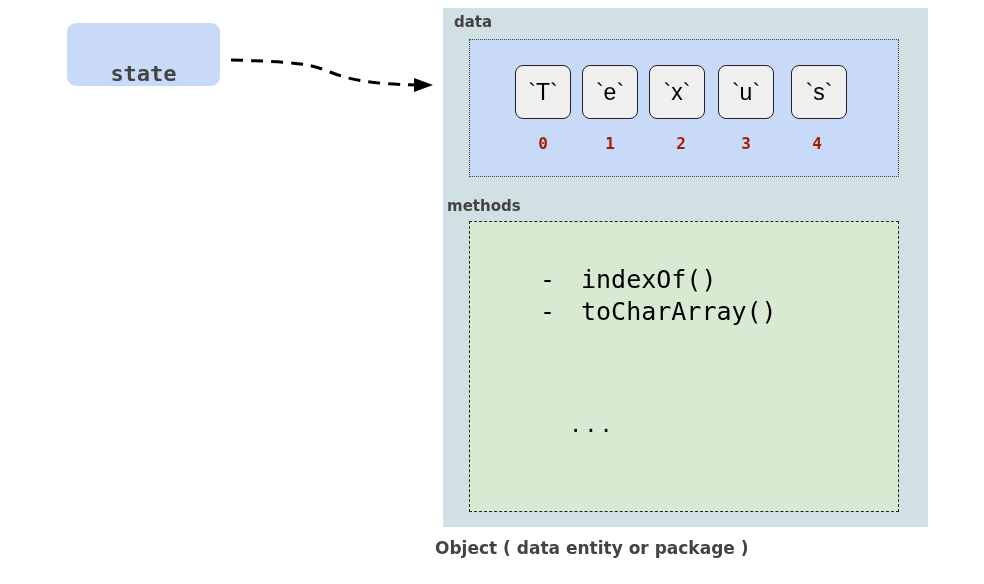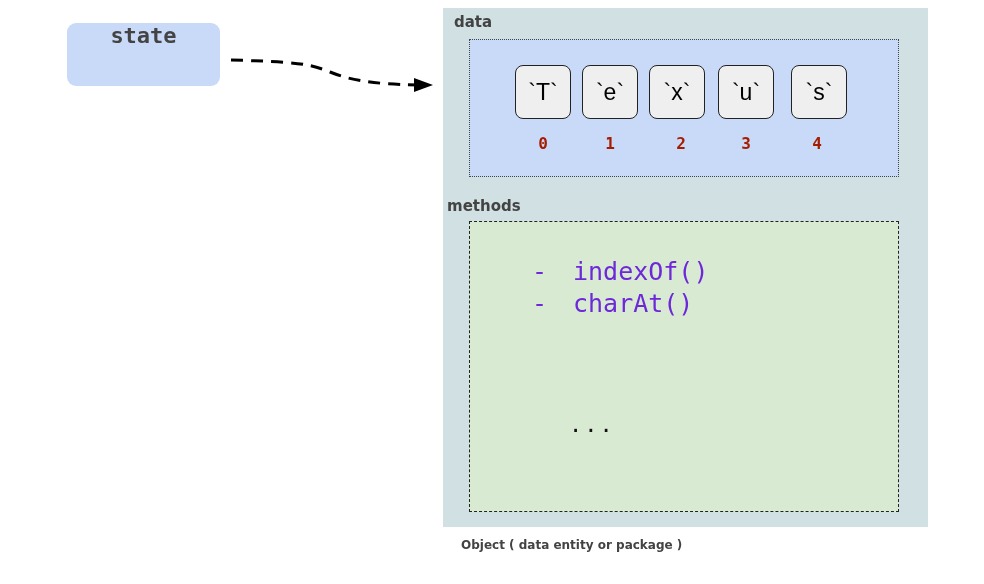--- a/index.html
+++ b/index.html
@@ -9,21 +9,21 @@
       position: relative;
       overflow: hidden;
       font-family: "DejaVu Sans", sans-serif;
     }
     .state-box {
       position: absolute;
       left: 67px; top: 23px;
       width: 153px; height: 63px;
       background: #c9daf8;
       border-radius: 9px;
-      display: flex; align-items: flex-start; justify-content: center;
+      display: flex; align-items: flex-end; justify-content: center;
       font-family: "DejaVu Sans Mono", monospace;
       font-weight: bold;
       font-size: 22px;
       color: #434343;
     }
     .arrow-svg {
       position: absolute;
       left: 0; top: 0;
       width: 984px; height: 584px;
       pointer-events: none;
@@ -76,43 +76,43 @@
     .methods-box {
       position: absolute;
       left: 469px; top: 221px;
       width: 428px; height: 289px;
       background: #d9ead3;
       border: 1px dashed #222;
     }
     .methods-list {
       position: absolute;
       left: 528px; top: 252px;
-      margin: 4px; padding: 0;
+      margin: 12px; padding: 0;
       list-style: none;
       font-family: "DejaVu Sans Mono", monospace;
       font-size: 25px;
       line-height: 32px;
-      color: #6d28d9;
+      color: #000000;
     }
     .methods-list li { white-space: pre; }
     .dash { display: inline-block; width: 41px; }
     .ellipsis {
       position: absolute;
       left: 569px; top: 412px;
       font-family: "DejaVu Sans Mono", monospace;
       font-size: 22px;
       color: #111;
       letter-spacing: 2px;
     }
     .caption {
       position: absolute;
-      left: 461px; top: 538px;
+      left: 435px; top: 538px;
       font-family: "DejaVu Sans", sans-serif;
       font-weight: bold;
-      font-size: 12px;
+      font-size: 17px;
       color: #434343;
     }
   </style>
 </head>
 <body>
 
 <div class="state-box">
   <span>state</span>
 </div>
 
@@ -146,17 +146,17 @@
 <div class="index-label" style="left:582px">1</div>
 <div class="index-label" style="left:653px">2</div>
 <div class="index-label" style="left:718px">3</div>
 <div class="index-label" style="left:789px">4</div>
 
 <div class="section-label methods-label">methods</div>
 <div class="methods-box"></div>
 
 <ul class="methods-list">
   <li><span class="dash">-</span><span>indexOf()</span></li>
-  <li><span class="dash">-</span><span>charAt()</span></li>
+  <li><span class="dash">-</span><span>toCharArray()</span></li>
 </ul>
 <div class="ellipsis">...</div>
 
 <div class="caption">Object ( data entity or package )</div>
 
 </body></html>

